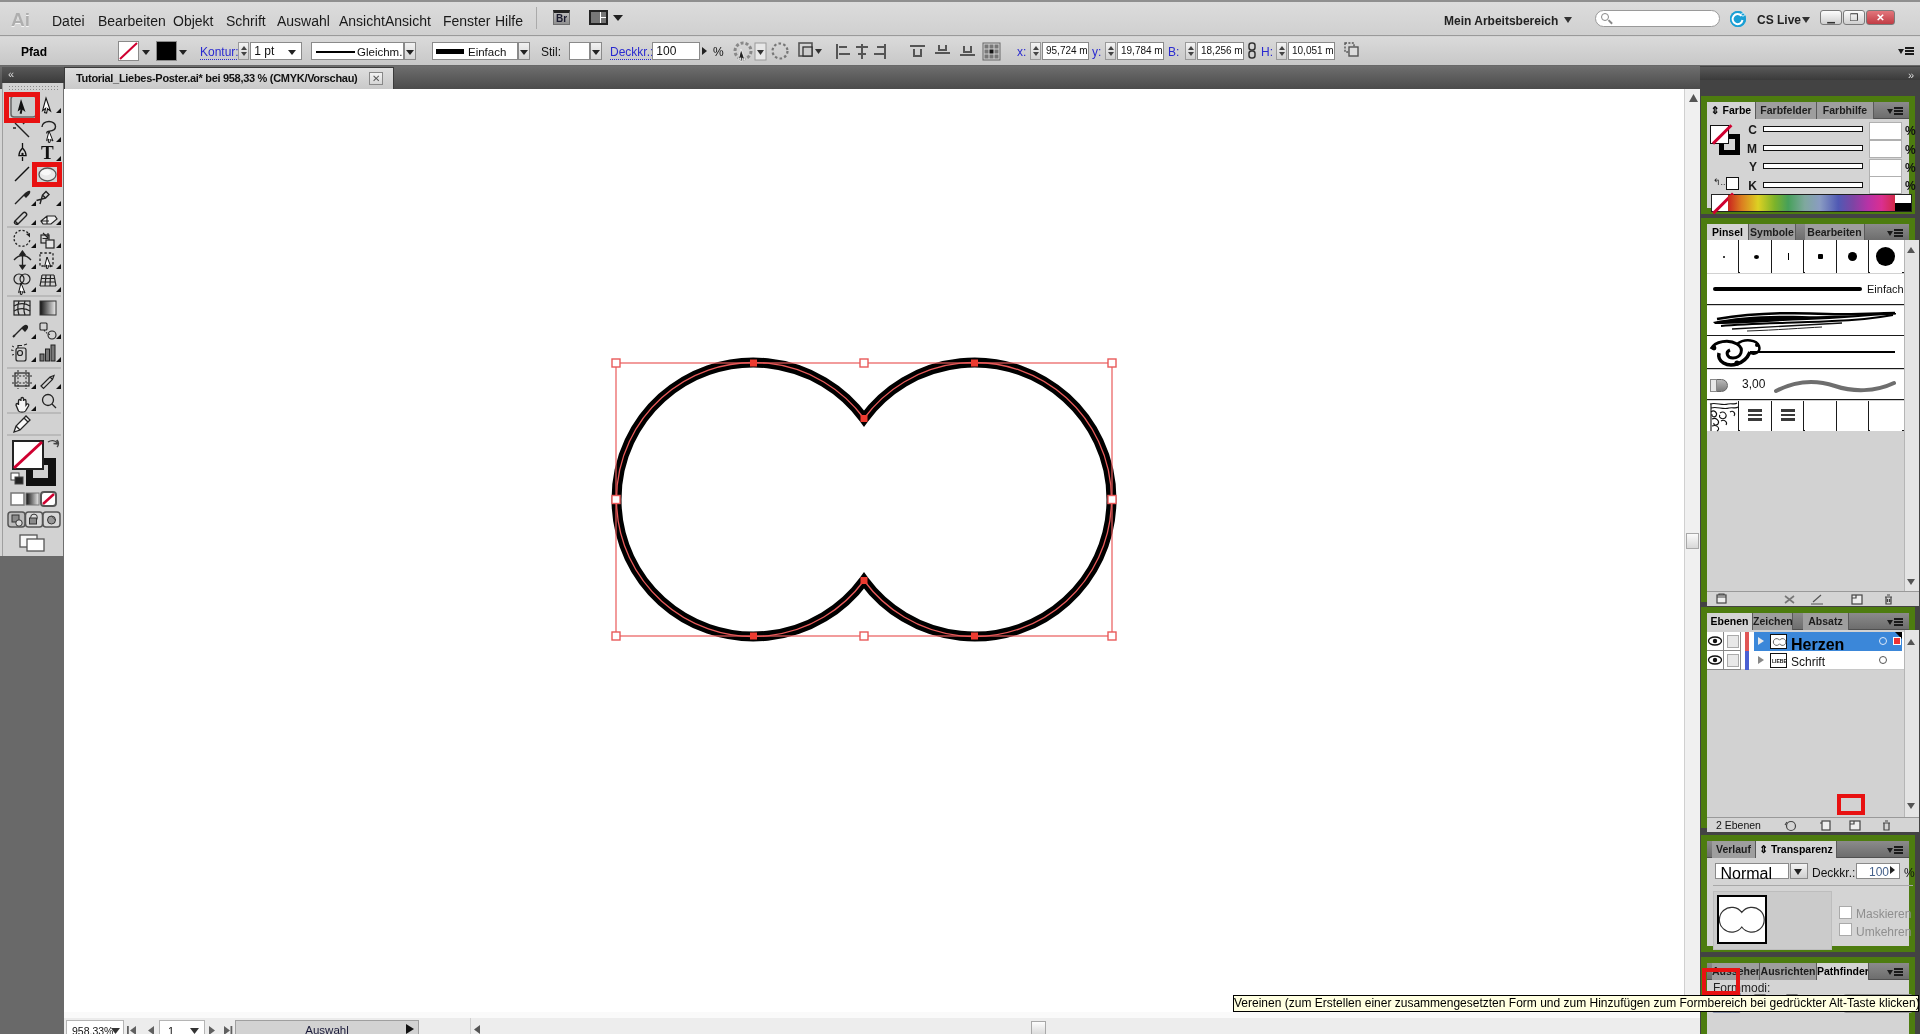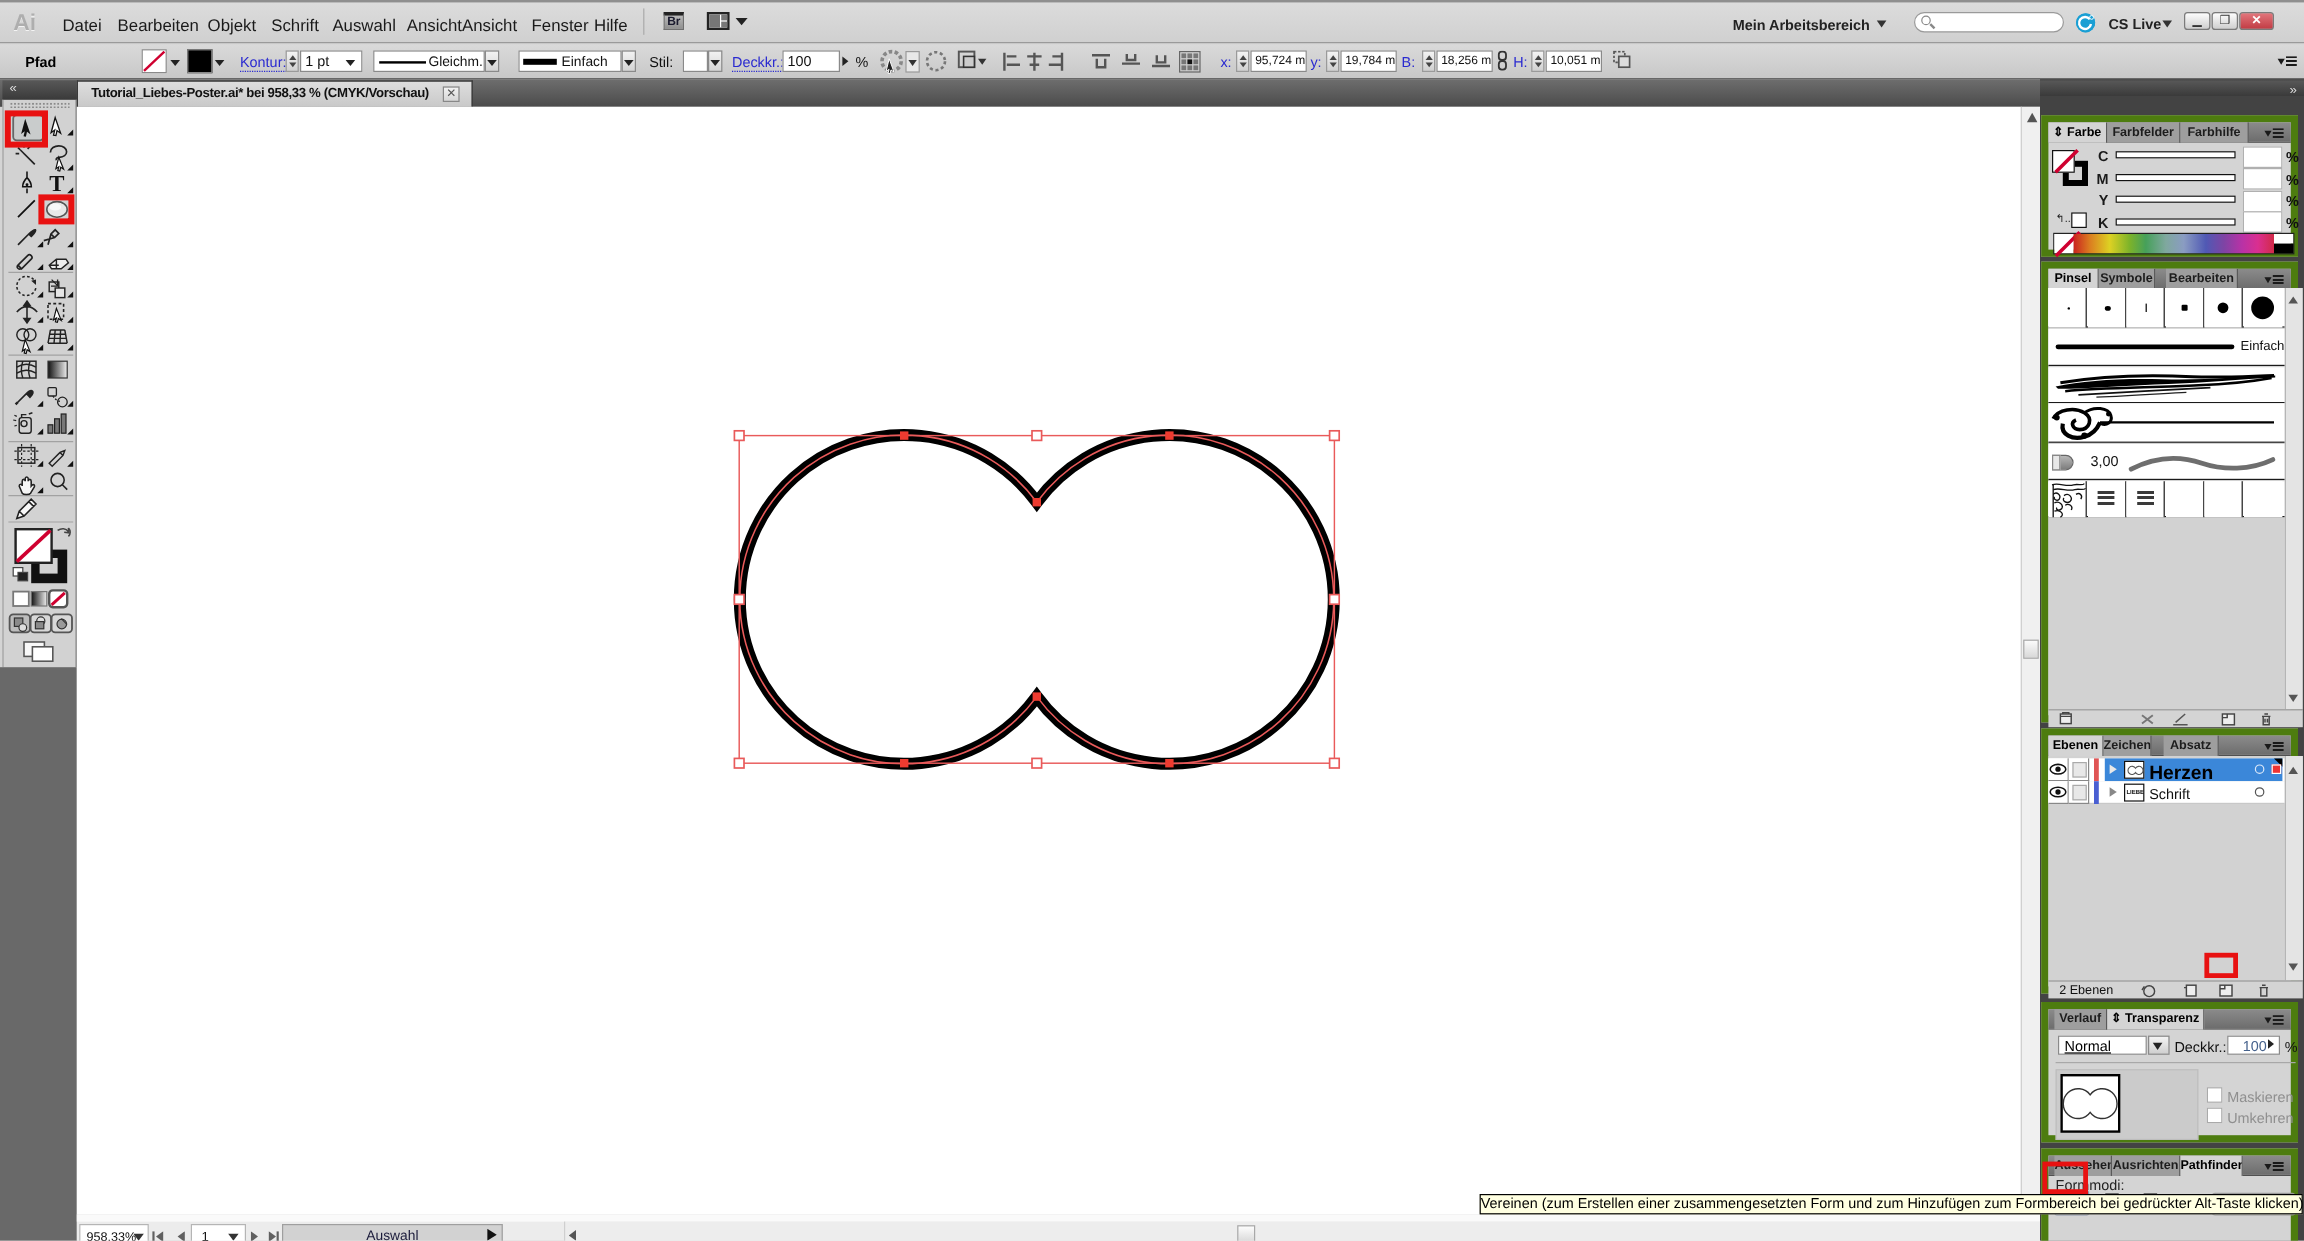--- a/index.html
+++ b/index.html
@@ -665,21 +665,21 @@
       </svg>
     </div>
   </div>
 
   <div class="panel" id="p-transp" style="top:753px;height:117px;">
     <div class="tabrow">
       <div class="ptab" style="left:5px;width:44px;">Verlauf</div>
       <div class="ptab active" style="left:49px;width:81px;">⇕ Transparenz</div>
       <div class="pmenu"></div>
     </div>
-    <div class="abs" style="left:7.5px;top:22px;width:74px;height:16px;background:#fff;border:1px solid #8a8a8a;font-size:12px;padding:1px 0 0 5px;text-decoration:underline;">Normal</div>
+    <div class="abs" style="left:7.5px;top:22px;width:74px;height:16px;background:#fff;border:1px solid #8a8a8a;font-size:16px;padding:1px 0 0 5px;">Normal</div>
     <div class="abs" style="left:82.5px;top:22px;width:18px;height:16px;background:linear-gradient(#f4f4f4,#cfcfcf);border:1px solid #8a8a8a;"></div>
     <div class="abs" style="left:87px;top:28px;width:0;height:0;border-left:4.5px solid transparent;border-right:4.5px solid transparent;border-top:6px solid #222;"></div>
     <div class="abs" style="left:105px;top:25px;font-size:12px;color:#111;">Deckkr.:</div>
     <div class="abs" style="left:149px;top:22px;width:44px;height:16px;background:#fff;border:1px solid #8a8a8a;font-size:12px;color:#46628c;padding:1px 0 0 12px;">100</div>
     <div class="abs" style="left:183px;top:25px;width:0;height:0;border-top:4px solid transparent;border-bottom:4px solid transparent;border-left:5px solid #222;"></div>
     <div class="abs" style="left:197px;top:25px;font-size:12px;color:#111;">%</div>
     <div class="abs" style="left:6px;top:43.5px;width:200px;height:1px;background:#a8a8a8;"></div>
     <div class="abs" style="left:5.5px;top:50px;width:119px;height:59px;background:#cbcbcb;border:1px solid #bdbdbd;"></div>
     <div class="abs" style="left:9.5px;top:54px;width:50px;height:49px;background:#fff;border:2px solid #000;">
       <svg width="46" height="45">

